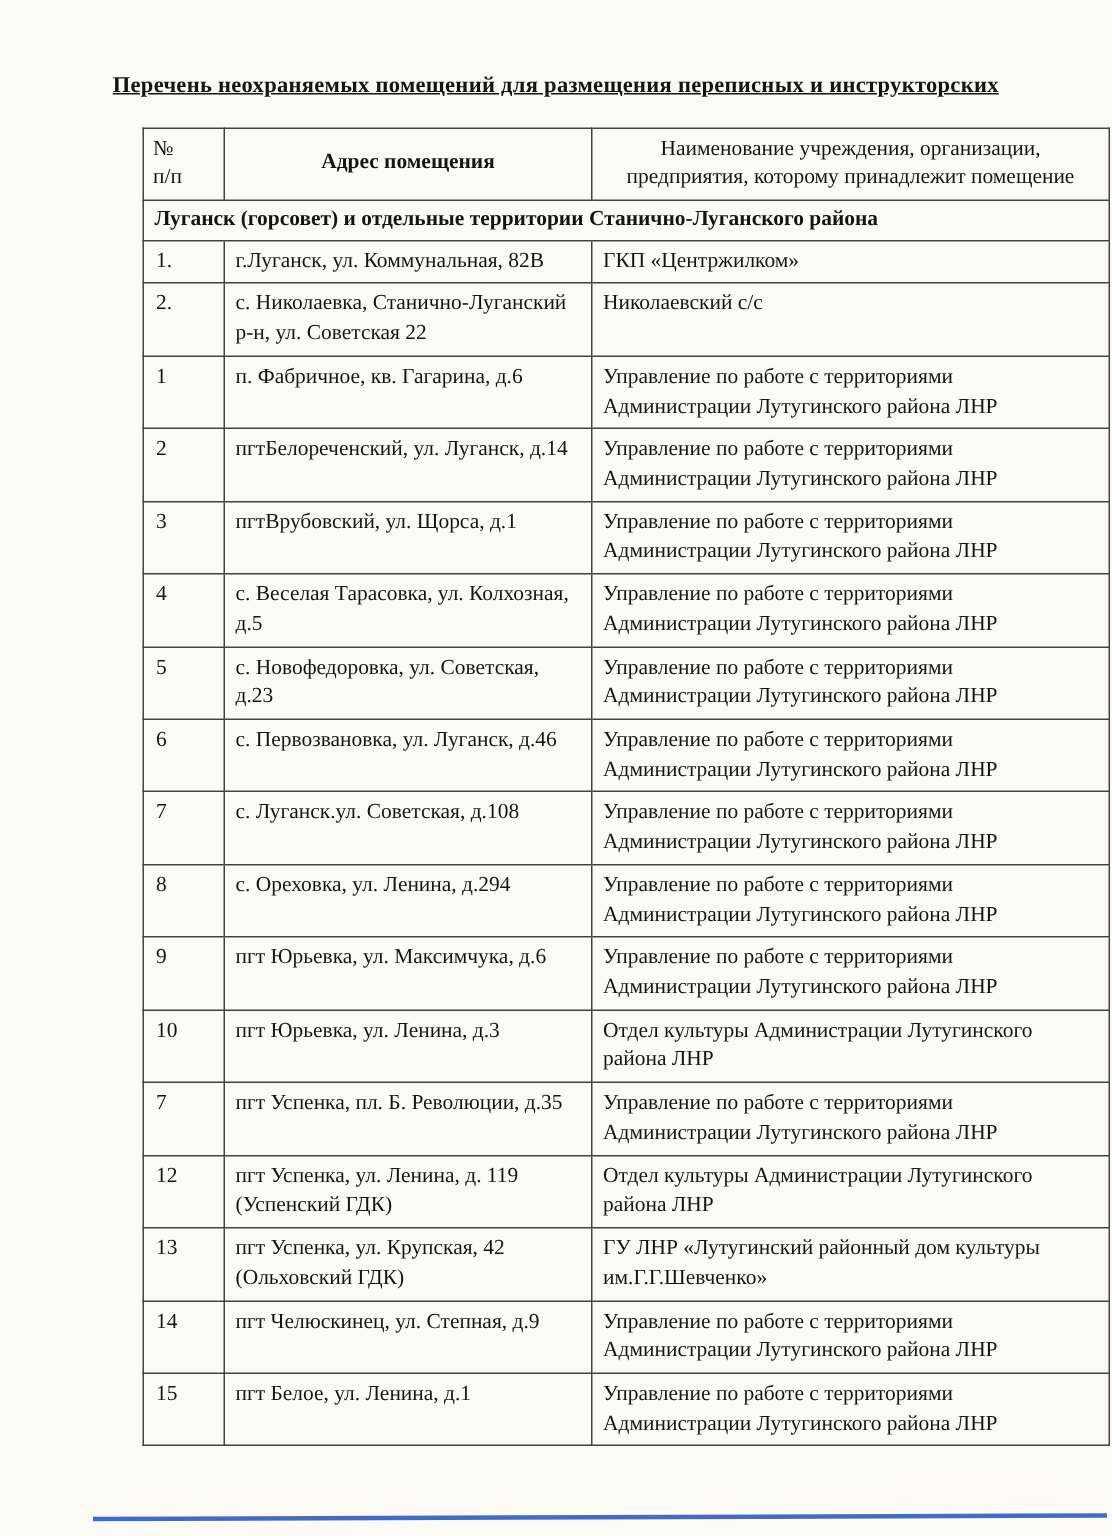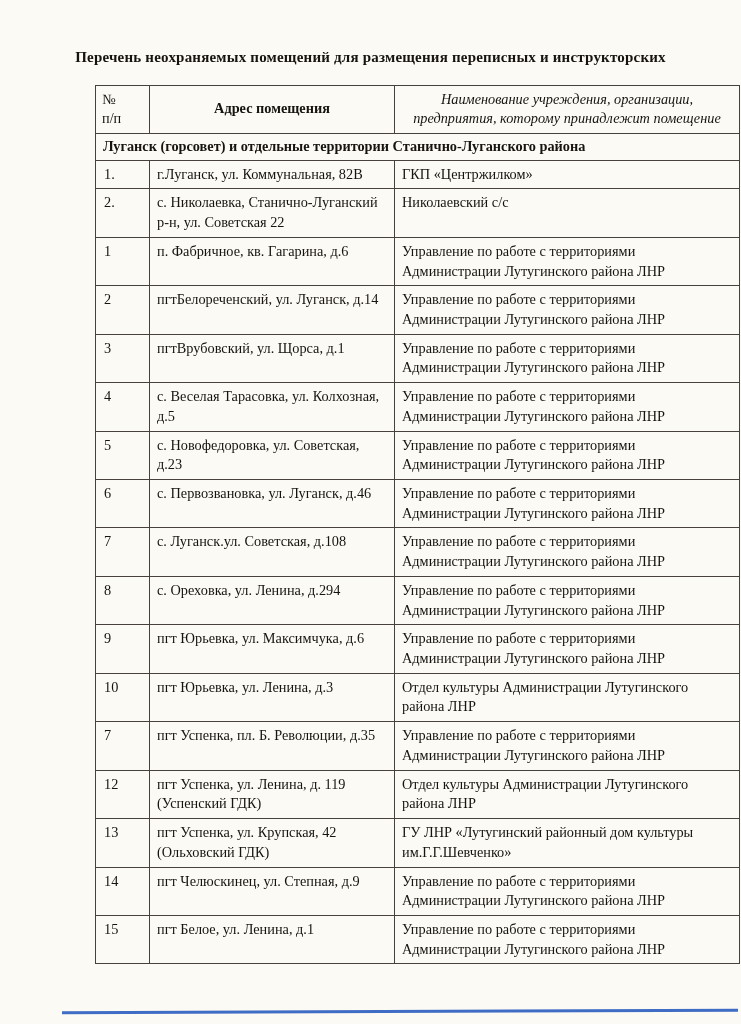--- a/index.html
+++ b/index.html
@@ -13,20 +13,21 @@
     position: relative;
   }
   .page { position: absolute; inset: 0; }
   .title {
     margin: 46px 72px 16px 72px;
     text-align: center;
     font-weight: bold;
     font-size: 15px;
     line-height: 1.5;
     letter-spacing: 0.2px;
+    text-decoration: underline;
   }
   table.premises {
     border-collapse: collapse;
     margin-left: 95px;
     width: 610px;
     table-layout: fixed;
   }
   .premises th, .premises td {
     border: 1px solid #46423b;
     vertical-align: top;
@@ -37,21 +38,21 @@
   }
   .premises th { font-weight: normal; vertical-align: middle; text-align: center; }
   th.col-num {
     width: 40px;
     white-space: pre-line;
     text-align: left;
     vertical-align: top;
     padding-left: 6px;
   }
   th.col-addr { width: 230px; font-weight: bold; }
-  th.col-org  { width: 330px; font-style: italic; }
+  th.col-org  { width: 330px; }
   td.cell-num { padding-left: 8px; }
   td.section-title {
     font-weight: bold;
     padding-top: 3px;
     padding-bottom: 3px;
   }
   td.section-title.gap {
     padding-top: 22px;
     border-top: none;
   }

